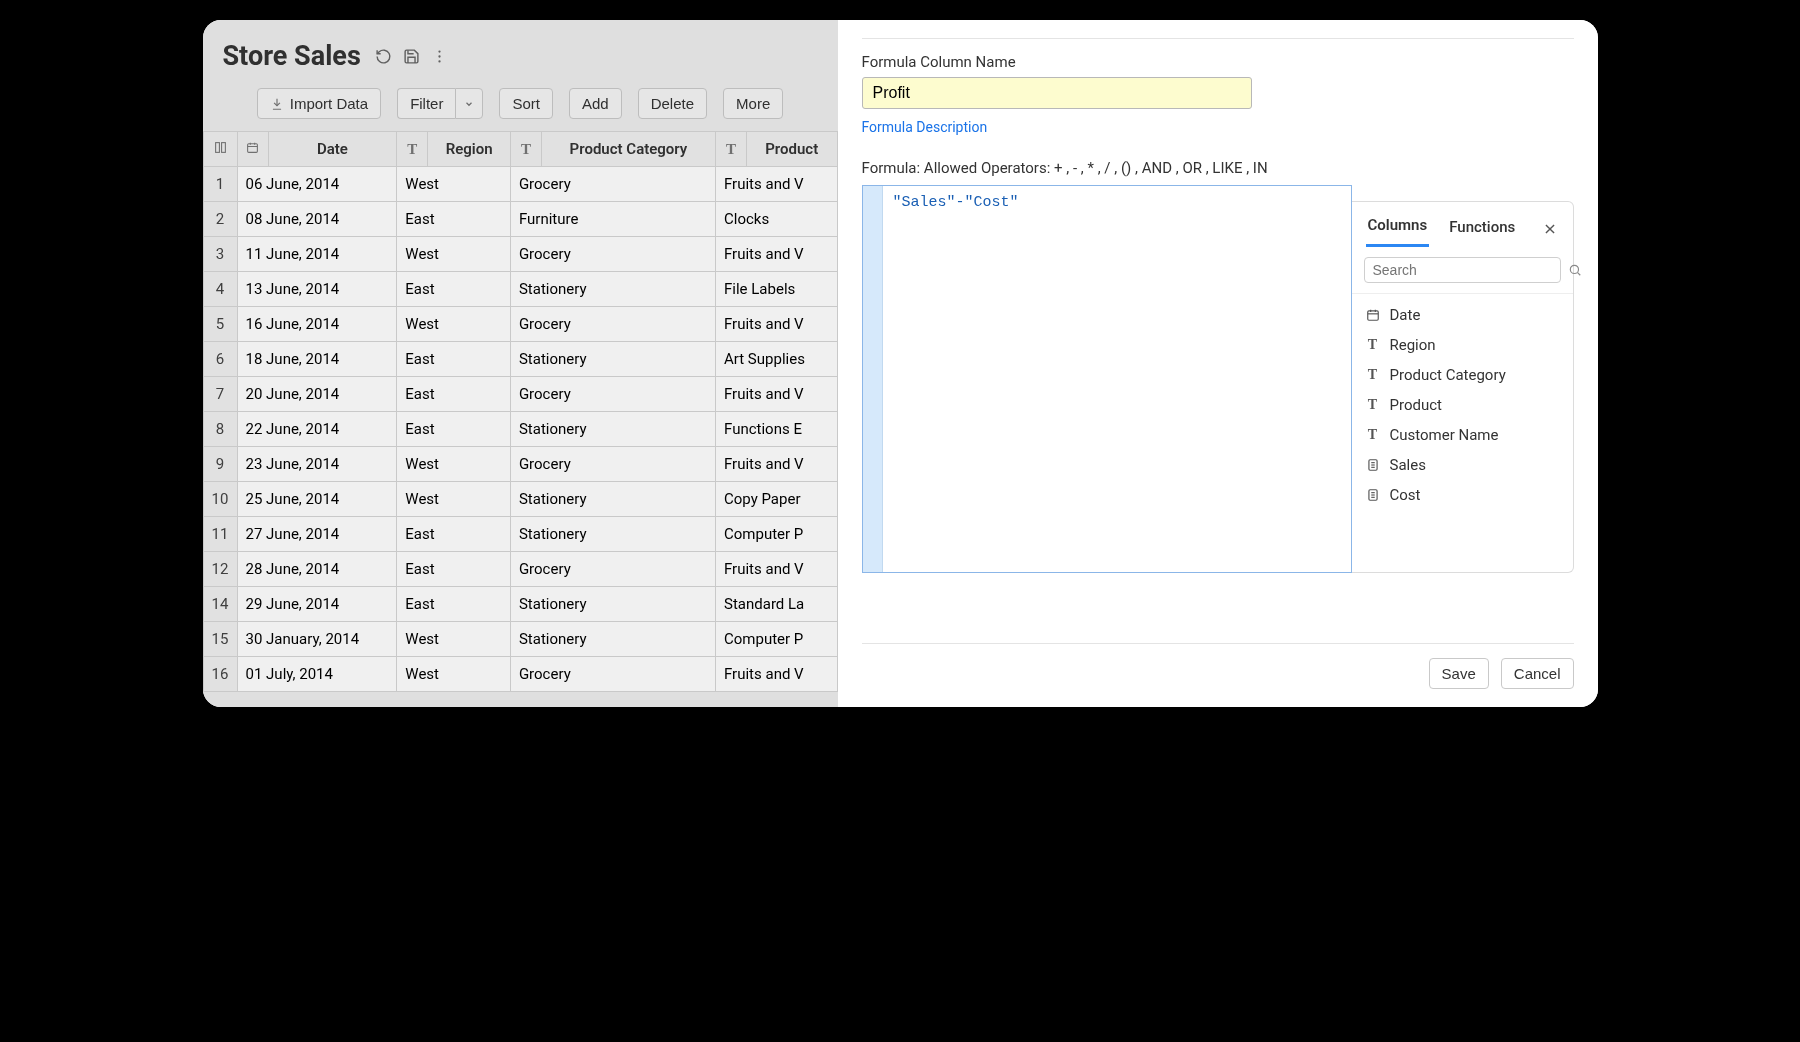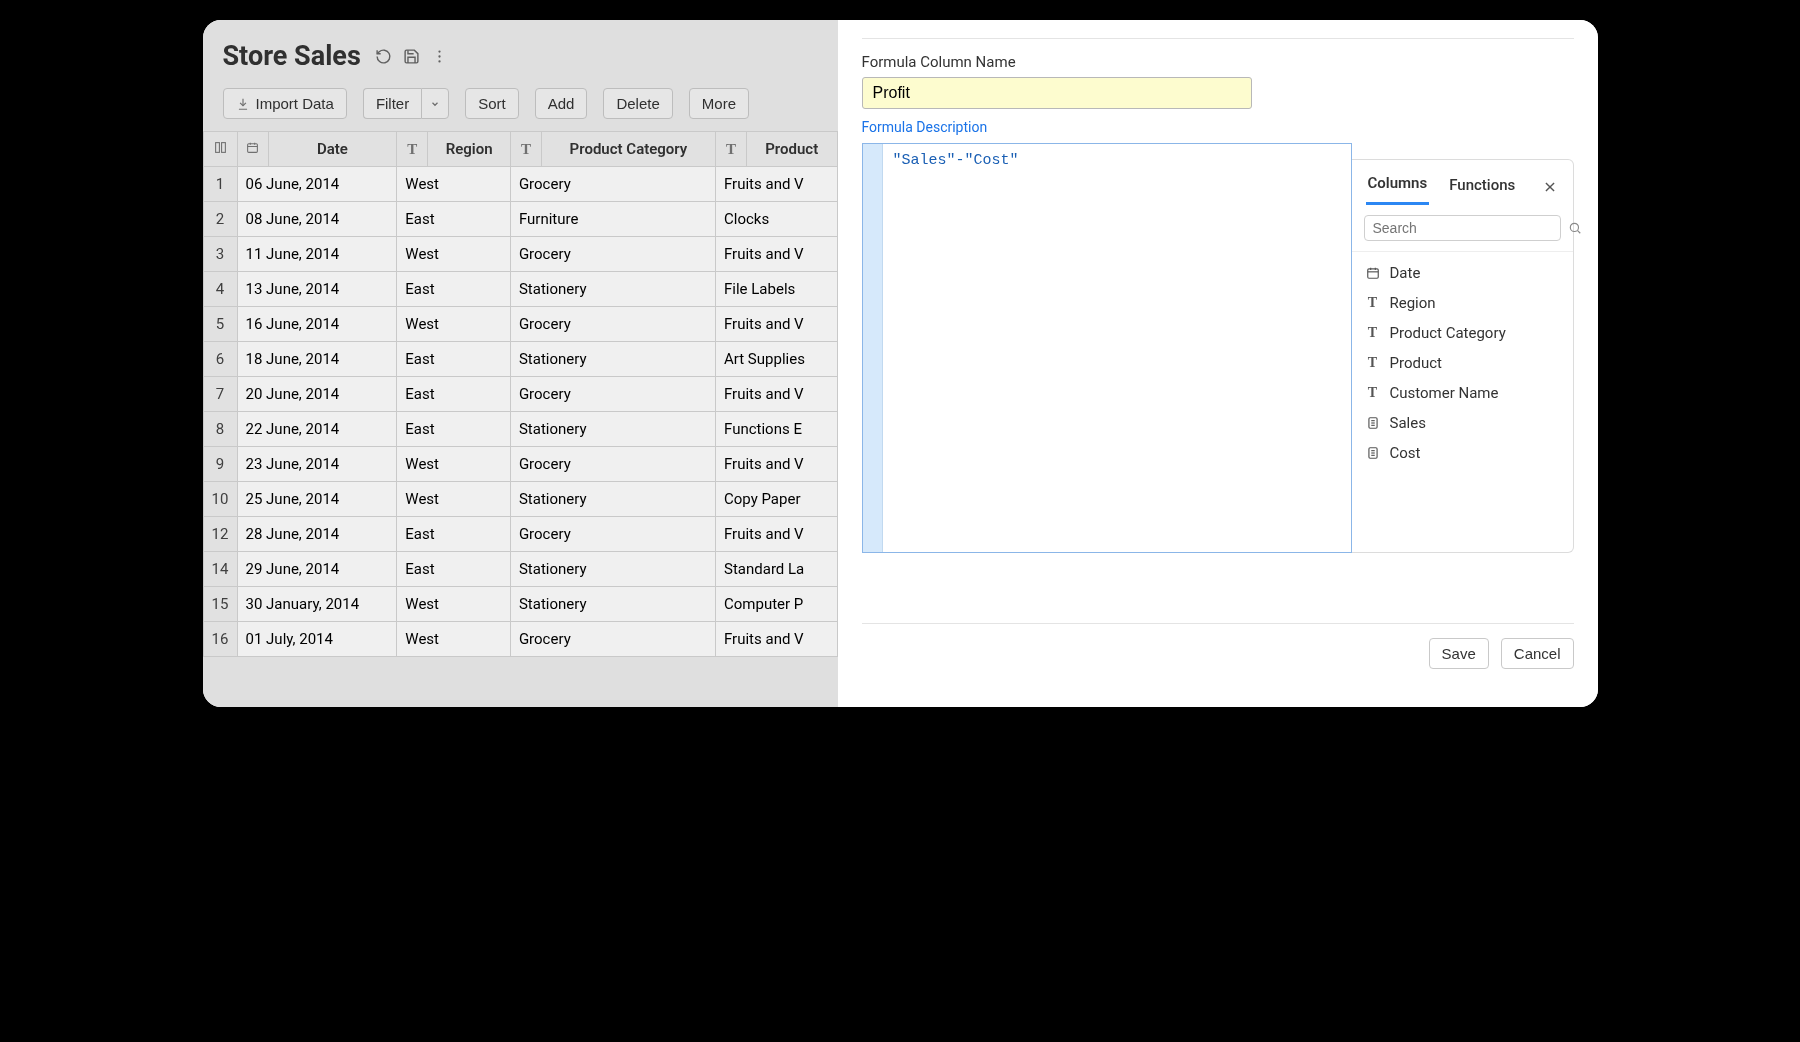--- a/index.html
+++ b/index.html
@@ -47,20 +47,21 @@
     font-size: 27px;
     font-weight: 700;
     color: #333;
   }
   .title-icons { display:flex; gap:10px; align-items:center; }
   .title-icons .icn { width:18px; height:18px; display:flex; align-items:center; justify-content:center; color:#666; cursor:pointer; }
   .toolbar {
     display: flex;
     gap: 16px;
     padding: 10px 20px 12px 20px;
+    justify-content: center;
   }
   .btn {
     background: #f5f5f5;
     border: 1px solid #c9c9c9;
     border-radius: 4px;
     padding: 6px 12px;
     font-size: 15px;
     color: #333;
     cursor: pointer;
     display: inline-flex;
@@ -384,20 +385,27 @@
               <td colspan="2">Fruits and V</td>
             </tr>
             <tr>
               <td class="rowidx">10</td>
               <td colspan="2">25 June, 2014</td>
               <td colspan="2">West</td>
               <td colspan="2">Stationery</td>
               <td colspan="2">Copy Paper</td>
             </tr>
             <tr>
+              <td class="rowidx">11</td>
+              <td colspan="2">27 June, 2014</td>
+              <td colspan="2">East</td>
+              <td colspan="2">Stationery</td>
+              <td colspan="2">Computer P</td>
+            </tr>
+            <tr>
               <td class="rowidx">12</td>
               <td colspan="2">28 June, 2014</td>
               <td colspan="2">East</td>
               <td colspan="2">Grocery</td>
               <td colspan="2">Fruits and V</td>
             </tr>
             <tr>
               <td class="rowidx">14</td>
               <td colspan="2">29 June, 2014</td>
               <td colspan="2">East</td>
@@ -424,20 +432,21 @@
     <div class="data-dim-overlay"></div>
   </div>
 
   <div class="right-panel">
     <div class="hr"></div>
 
     <div class="label">Formula Column Name</div>
     <input class="name-input" type="text" value="Profit" style="">
     <a class="link">Formula Description</a>
 
+    <div class="formula-label">Formula: Allowed Operators: + , - , * , / , () , AND , OR , LIKE , IN</div>
 
     <div class="formula-row">
       <div class="editor-wrap">
         <div class="editor-gutter"></div>
         <div class="editor-text">"Sales"-"Cost"</div>
       </div>
 
       <div class="side-box">
         <div class="tabs">
           <div class="tab active">Columns</div>

